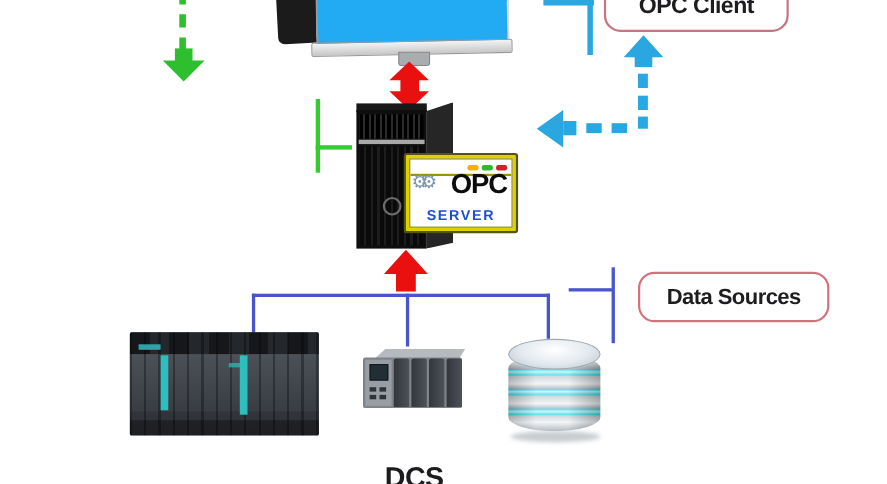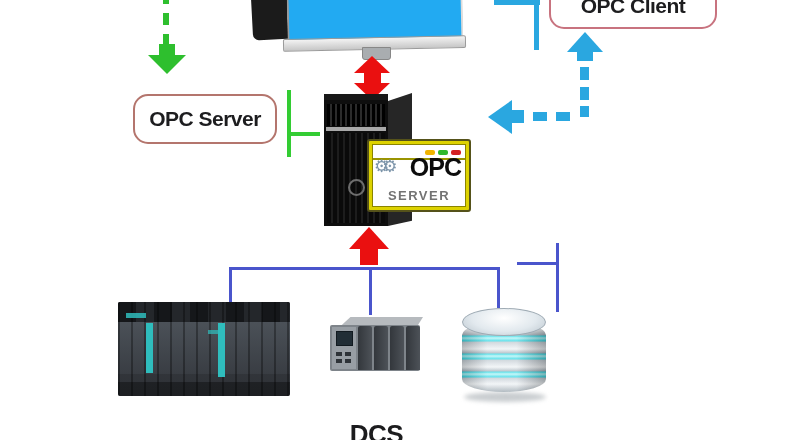--- a/index.html
+++ b/index.html
@@ -45,21 +45,21 @@
   .dell-logo{position:absolute;left:348px;top:179px;width:13px;height:13px;border:2px solid #6d6d6d;border-radius:50%;}
   
   .badge{position:absolute;left:367px;top:139px;width:104px;height:73px;background:#ddd200;
     border:2px solid #55521a;border-radius:3px;padding:3px;box-sizing:border-box;z-index:5;}
   .badge-in{position:relative;width:100%;height:100%;background:#fff;border:1px solid #8a8400;box-sizing:border-box;overflow:hidden;}
   .badge-bar{height:11px;border-bottom:2px solid #9a9400;display:flex;justify-content:flex-end;align-items:center;gap:3px;padding:2px 4px 0 0;}
   .dot{width:10px;height:5px;border-radius:2px;}
   .badge-gears{position:absolute;left:1px;top:13px;font-family:"DejaVu Sans",sans-serif;
     font-size:17px;color:#7d95aa;letter-spacing:-7px;line-height:1;}
   .badge-opc{position:absolute;right:4px;top:10px;font-size:25px;font-weight:900;color:#0c0c0c;letter-spacing:-1px;line-height:1;}
-  .badge-server{position:absolute;bottom:4px;width:100%;text-align:center;font-size:13px;font-weight:900;color:#737373;letter-spacing:1.5px;line-height:1;}
+  .badge-server{position:absolute;bottom:4px;width:100%;text-align:center;font-size:13px;font-weight:900;color:#1d4ed8;letter-spacing:1.5px;line-height:1;}
   
   .plc{position:absolute;left:118px;top:302px;width:172px;height:94px;border-radius:2px;overflow:hidden;
     background:linear-gradient(180deg,#3c4046,#2e3136);}
   .plc-toprow{position:absolute;top:0;left:0;width:100%;height:20px;
     background:repeating-linear-gradient(90deg,#15171a 0 18px,#24272b 18px 36px);}
   .plc-mid{position:absolute;top:20px;left:0;width:100%;height:52px;
     background:linear-gradient(#4b5158,#393d43);}
   .plc-lines{position:absolute;top:0;left:0;width:100%;height:100%;
     background:repeating-linear-gradient(90deg,rgba(0,0,0,.32) 0 2px,transparent 2px 13px);}
   .plc-bot{position:absolute;bottom:0;left:0;width:100%;height:14px;background:rgba(0,0,0,.35);}
@@ -126,23 +126,20 @@
         <div class="dot" style="background:#f0b400;"></div>
         <div class="dot" style="background:#2eb82e;"></div>
         <div class="dot" style="background:#d42222;"></div>
       </div>
       <div class="badge-gears">⚙⚙</div>
       <div class="badge-opc">OPC</div>
       <div class="badge-server">SERVER</div>
     </div>
   </div>
 
-  <div class="pill" style="left:133px;top:94px;width:140px;height:46px;border-color:#b4756d;">
-    <span>OPC Server</span>
-  </div>
   <div class="greenline" style="left:287px;top:90px;width:4px;height:67px;"></div>
   <div class="greenline" style="left:287px;top:132px;width:33px;height:4px;"></div>
 
   <div class="pill" style="left:549px;top:-21px;width:164px;height:46px;border-color:#c8737f;">
     <span style="position:relative;top:2px;">OPC Client</span>
   </div>
   <div class="abs cyan" style="left:494px;top:0px;width:46px;height:5px;"></div>
   <div class="abs cyan" style="left:534px;top:0px;width:5px;height:50px;"></div>
 
   <div class="tri" style="left:567px;top:32px;border-left:18px solid transparent;border-right:18px solid transparent;border-bottom:20px solid #2aa7e0;"></div>
@@ -159,20 +156,23 @@
   <div class="tri" style="left:349px;top:227px;border-left:20px solid transparent;border-right:20px solid transparent;border-bottom:22px solid #ea1010;"></div>
   <div class="abs" style="left:360px;top:247px;width:18px;height:18px;background:#ea1010;"></div>
 
   <div class="blueline" style="left:229px;top:267px;width:271px;height:3px;"></div>
   <div class="blueline" style="left:229px;top:267px;width:3px;height:36px;"></div>
   <div class="blueline" style="left:369px;top:267px;width:3px;height:48px;"></div>
   <div class="blueline" style="left:497px;top:267px;width:3px;height:41px;"></div>
   <div class="blueline" style="left:517px;top:262px;width:41px;height:3px;"></div>
   <div class="blueline" style="left:556px;top:243px;width:3px;height:69px;"></div>
 
+  <div class="pill" style="left:580px;top:247px;width:170px;height:42px;border-color:#d4717c;font-size:20px;">
+    <span>Data Sources</span>
+  </div>
 
   <div class="plc">
     <div class="plc-toprow"></div>
     <div class="plc-mid"></div>
     <div class="plc-lines"></div>
     <div class="plc-bot"></div>
     <div class="teal" style="left:8px;top:11px;width:20px;height:5px;opacity:.85;"></div>
     <div class="teal" style="left:28px;top:21px;width:7px;height:50px;"></div>
     <div class="teal" style="left:100px;top:21px;width:7px;height:54px;"></div>
     <div class="teal" style="left:90px;top:28px;width:14px;height:4px;opacity:.7;"></div>

